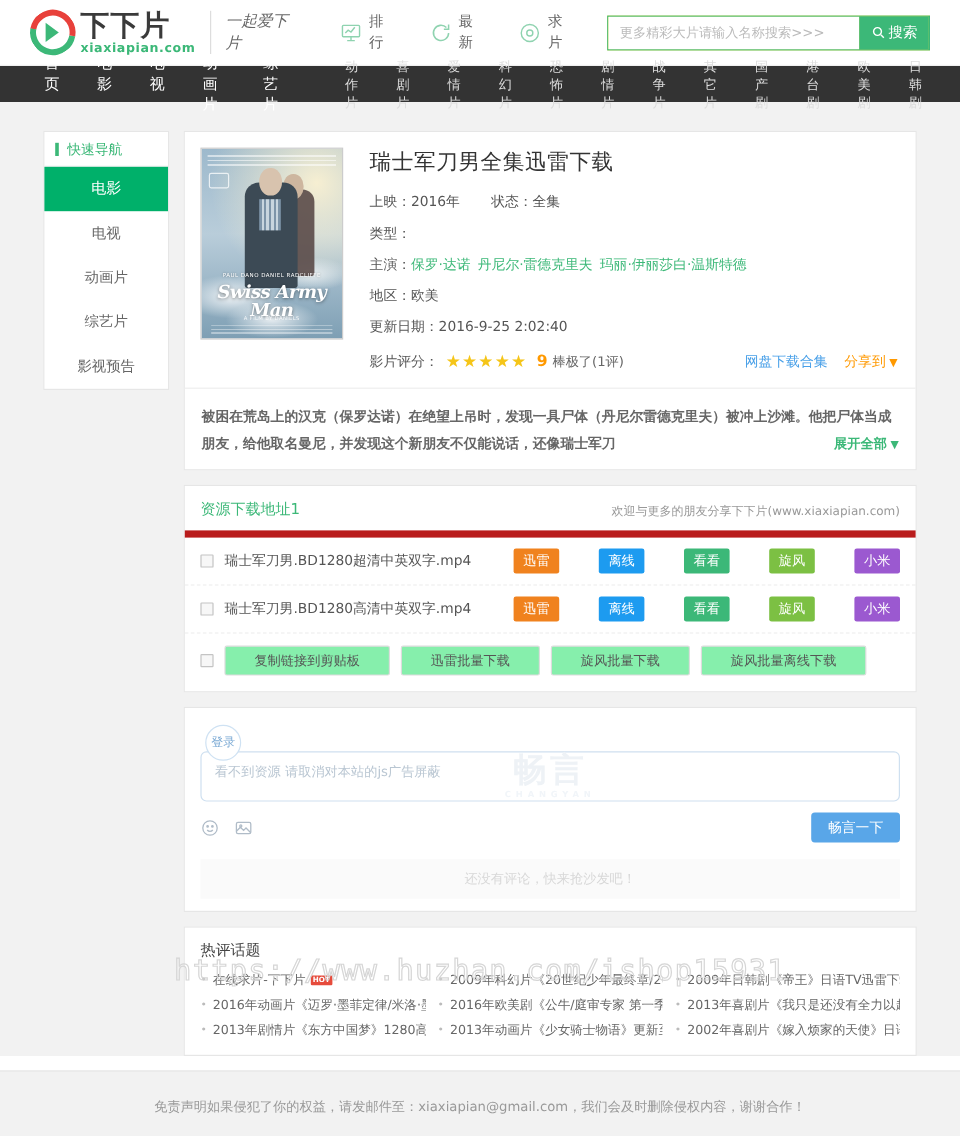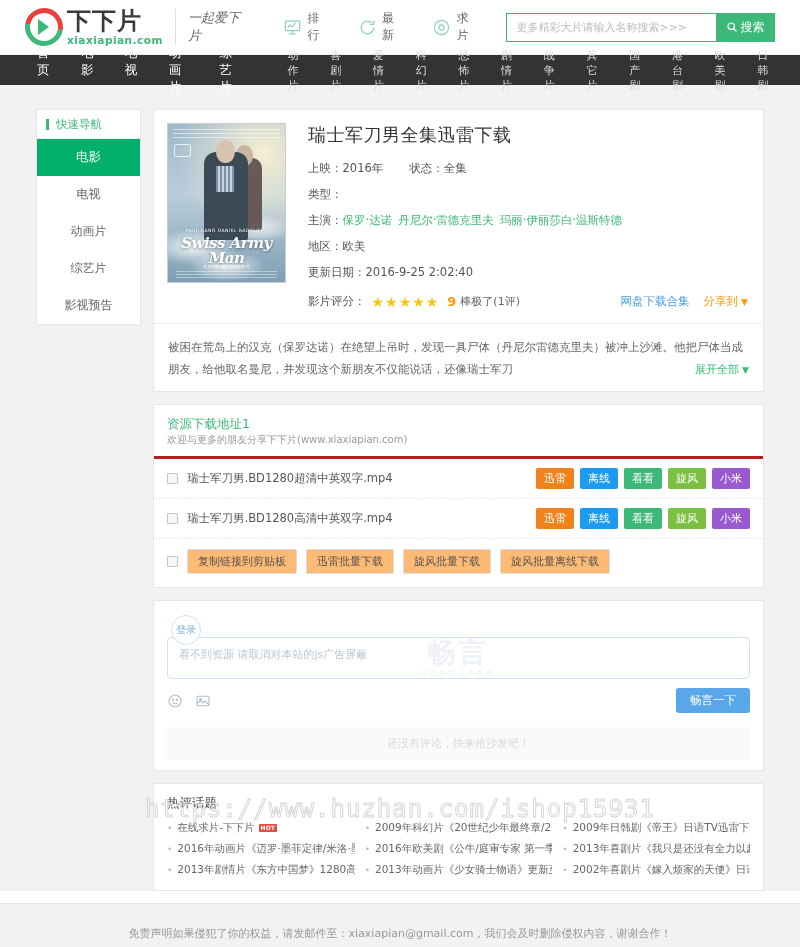--- a/index.html
+++ b/index.html
@@ -261,62 +261,62 @@
   }
   .link-pan { color: #49a0e8; margin-right: 14px; }
   .link-share { color: #f90; }
   .link-share .chev { font-size: 9px; margin-left: 3px; }
 
   .desc {
     border-top: 1px solid #eee;
     padding: 13px 14px 11px;
     font-size: 11.5px; color: #666; line-height: 1.9;
     position: relative;
+    font-weight: bold;
   }
   .expand {
     position: absolute; right: 14px; bottom: 10px;
     color: #3cb878; font-size: 11px;
   }
   .expand .chev { font-size: 9px; margin-left: 3px; }
 
   
   .dl-head {
-    display: flex; align-items: flex-start; justify-content: space-between;
+    display: flex; align-items: flex-end; justify-content: space-between;
     padding: 11px 13px 9px;
-    border-bottom: 3px solid #b91c1c;
-    flex-direction: column;
+    border-bottom: 6px solid #b91c1c;
   }
   .dl-title { color: #3cb878; font-size: 12.5px; }
   .dl-note { color: #999; font-size: 10px; }
   .dl-row {
     display: flex; align-items: center;
     padding: 9px 13px; border-bottom: 1px dashed #ebebeb;
   }
   .dl-row:last-of-type { border-bottom: none; }
   .cb {
     width: 11px; height: 11px; flex: 0 0 11px;
     border: 1px solid #c4c4c4; background: #f7f7f7;
     margin-right: 9px; border-radius: 1px;
   }
   .dl-name { font-size: 11.5px; color: #555; flex: 1; }
-  .dl-btns { display: flex; }
+  .dl-btns { display: flex; gap: 27px; }
   .dl-btn {
     color: #fff; font-size: 11px;
     padding: 3px 8px; margin-left: 6px;
     border-radius: 2px; cursor: pointer;
     min-width: 34px; text-align: center;
   }
   .batch-row {
     display: flex; align-items: center;
     padding: 10px 13px 13px;
   }
   .batch-btn {
-    border: 1px solid #dcdcdc; background: #fdba74;
+    border: 1px solid #dcdcdc; background: #86efac;
     color: #555; font-size: 11px;
-    padding: 4px 10px; margin-right: 9px;
+    padding: 4px 24px; margin-right: 9px;
     border-radius: 2px; cursor: pointer;
     font-family: "DejaVu Sans", "Liberation Sans", sans-serif;
   }
 
   
   .comments { background: #fff; border: 1px solid #e6e6e6; padding: 14px 13px 10px; margin-bottom: 12px; }
   .login-badge {
     display: inline-flex; align-items: center; justify-content: center;
     width: 30px; height: 30px; border-radius: 50%;
     border: 1px solid #cfe2f3; color: #7aa9d4;

